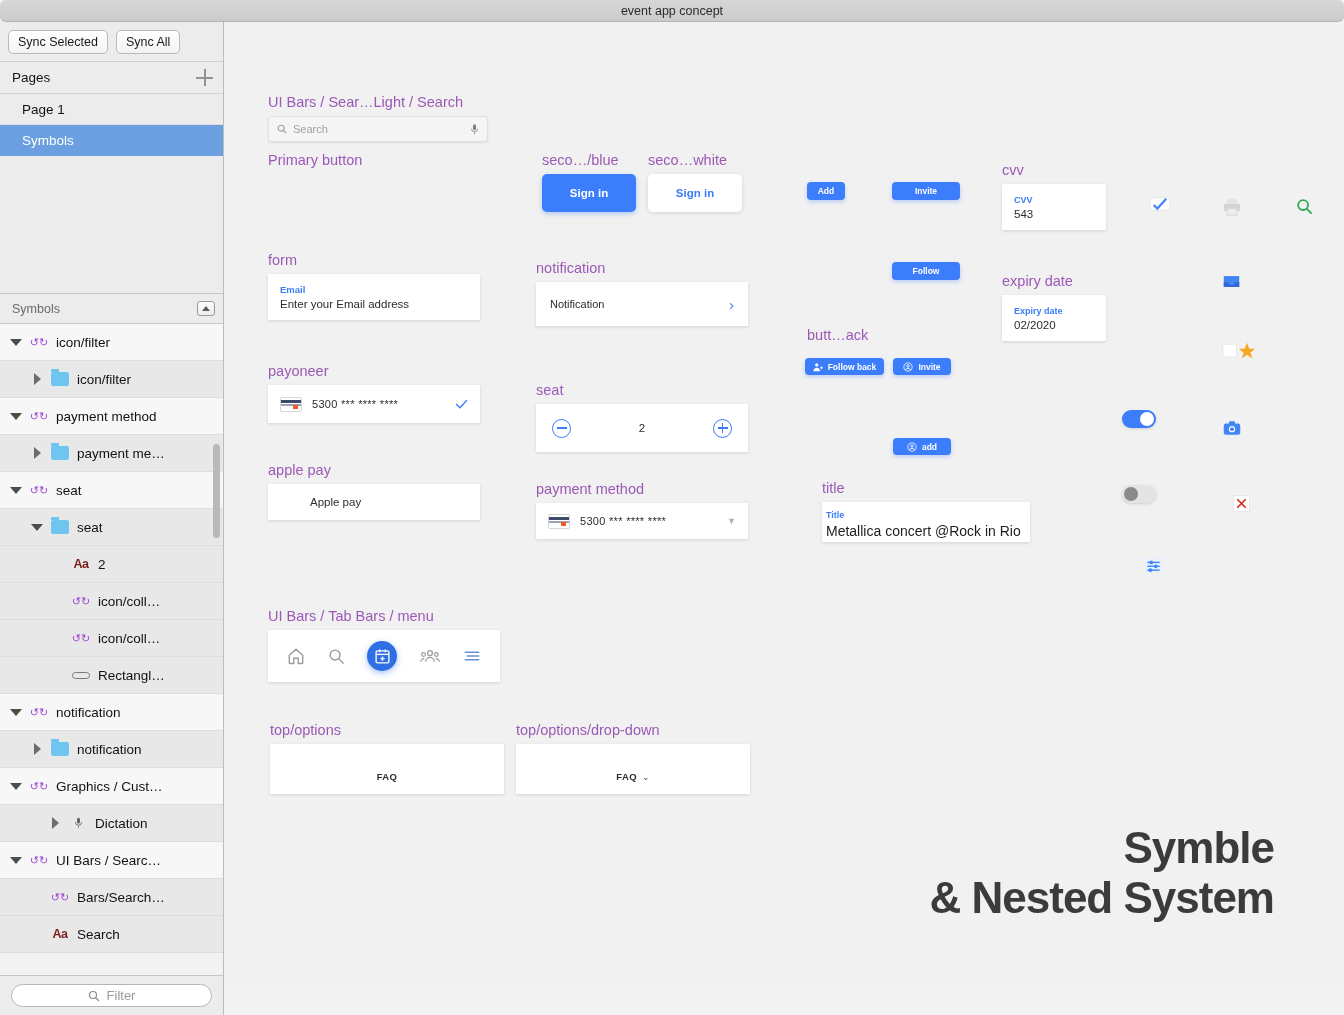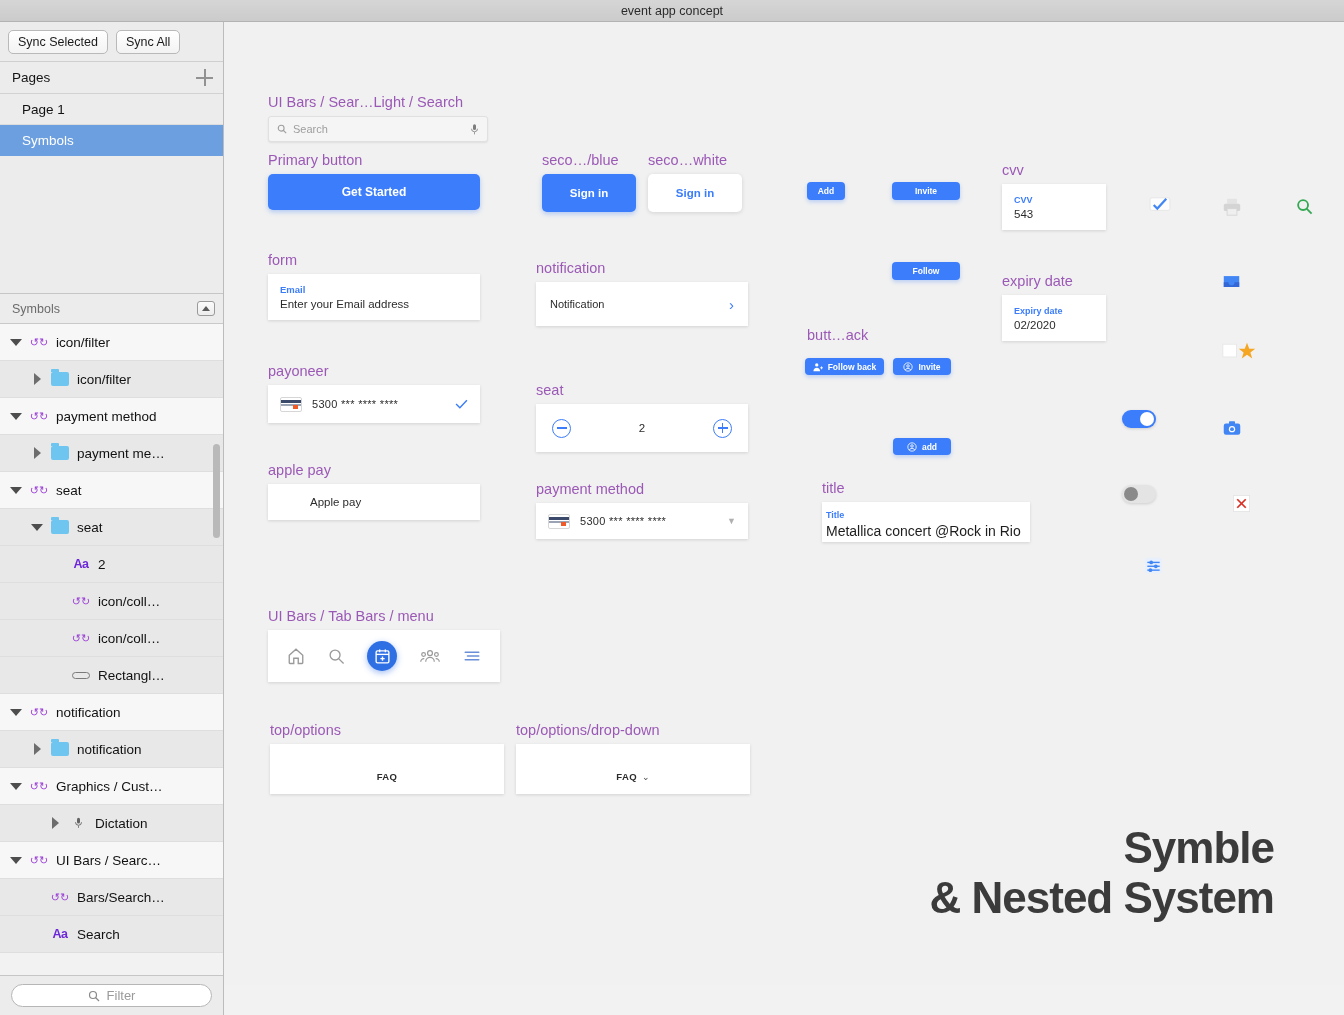--- a/index.html
+++ b/index.html
@@ -9,21 +9,21 @@
     background: #f2f2f2;
     overflow: hidden;
   }
   .app { position: relative; width: 1344px; height: 1015px; }
 
   
   .titlebar {
     position: absolute; left: 0; top: 0; width: 1344px; height: 22px;
     background: linear-gradient(#d6d6d6, #cbcbcb);
     border-bottom: 1px solid #b3b3b3;
-    display: flex; align-items: center; justify-content: center;
+    display: flex; align-items: center; justify-content: center; border-radius: 6px;
   }
   .titlebar .title { font-size: 12.5px; color: #2b2b2b; }
 
   
   .sidebar {
     position: absolute; left: 0; top: 22px; width: 224px; height: 993px;
     background: #ececec; border-right: 1px solid #bcbcbc;
     display: flex; flex-direction: column;
   }
   .sync-row {
@@ -77,21 +77,21 @@
   .layer-row.white { background: #f7f7f7; }
   .disc { width: 12px; flex: 0 0 12px; display: flex; align-items: center; justify-content: center; }
   .disc.down i { width: 0; height: 0; border-left: 6px solid transparent; border-right: 6px solid transparent; border-top: 7px solid #4d4d4d; }
   .disc.right i { width: 0; height: 0; border-top: 6px solid transparent; border-bottom: 6px solid transparent; border-left: 7px solid #6d6d6d; }
   .lyr-icon { flex: 0 0 20px; display: flex; align-items: center; justify-content: center; }
   .folder {
     width: 18px; height: 14px; background: #6ec6f0; border-radius: 2px; position: relative;
   }
   .folder:before { content:""; position:absolute; top:-3px; left:0; width:8px; height:3px; background:#6ec6f0; border-radius:1px 1px 0 0; }
   .sym-glyph { color: #9b3fd6; font-size: 15px; line-height: 1; }
-  .aa { color: #6d28d9; font-size: 12.5px; font-weight: 700; letter-spacing: -.5px; }
+  .aa { color: #7f1d1d; font-size: 12.5px; font-weight: 700; letter-spacing: -.5px; }
   .rect-glyph { width: 18px; height: 7px; border: 1.6px solid #7a7a7a; border-radius: 4px; }
   .layer-label { white-space: nowrap; overflow: hidden; }
   .scroll-track { position: absolute; right: 3px; top: 120px; width: 7px; height: 94px; background: #b9b9b9; border-radius: 4px; }
 
   .filter-bar { height: 40px; border-top: 1px solid #c6c6c6; background: #ececec; display: flex; align-items: center; padding: 0 11px; }
   .filter-field {
     flex: 1; height: 23px; background: #fff; border: 1px solid #b6b6b6; border-radius: 12px;
     display: flex; align-items: center; justify-content: center; gap: 7px; color: #9a9a9a; font-size: 13px;
   }
 
@@ -385,23 +385,20 @@
         <svg width="9" height="13" viewBox="0 0 24 32" fill="#7d7d7d">
             <rect x="8" y="2" width="8" height="15" rx="4"></rect>
             <path d="M4 14 a8 8 0 0 0 16 0" fill="none" stroke="#7d7d7d" stroke-width="2.2"></path>
             <rect x="11" y="23" width="2" height="6"></rect>
           </svg>
       </div>
     </div>
 
     <div class="comp" style="left:44px; top:130px;">
       <div class="comp-label">Primary button</div>
-      <div class="btn-primary">
-        <span>Get Started</span>
-      </div>
     </div>
 
     <div class="comp" style="left:318px; top:130px;">
       <div class="comp-label">seco…/blue</div>
       <div class="btn-sec-blue">
         <span>Sign in</span>
       </div>
     </div>
 
     <div class="comp" style="left:424px; top:130px;">

